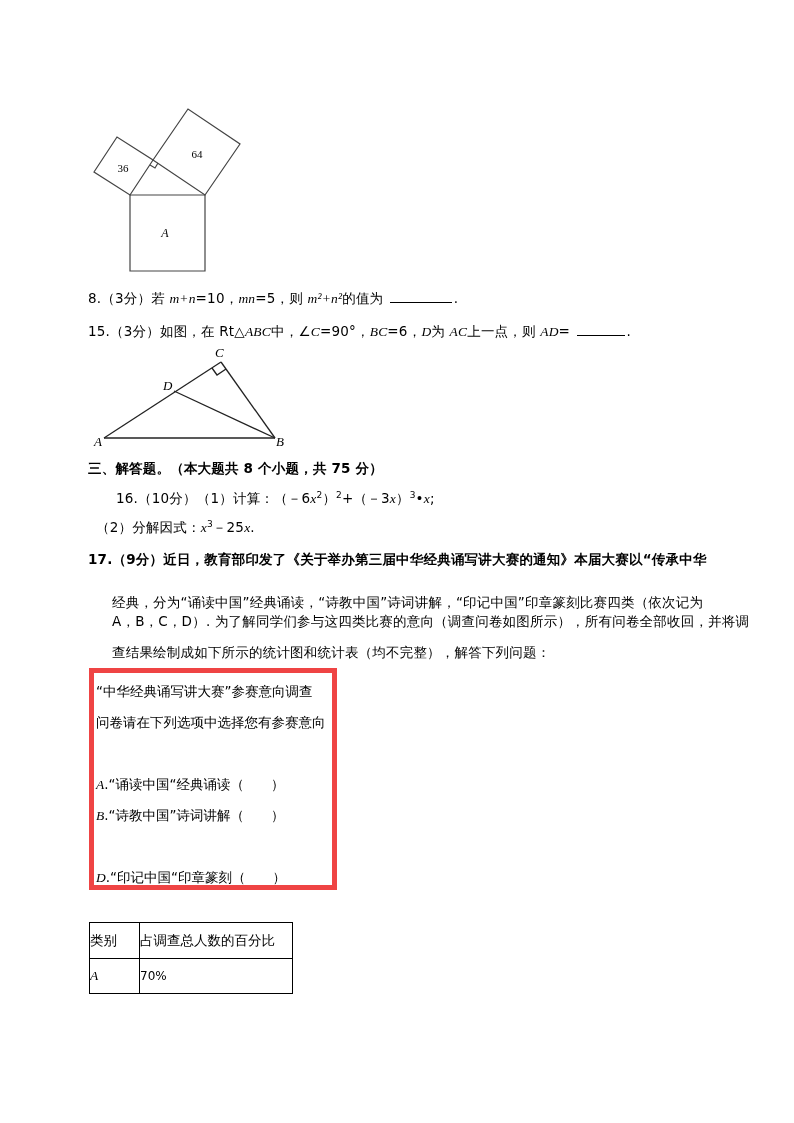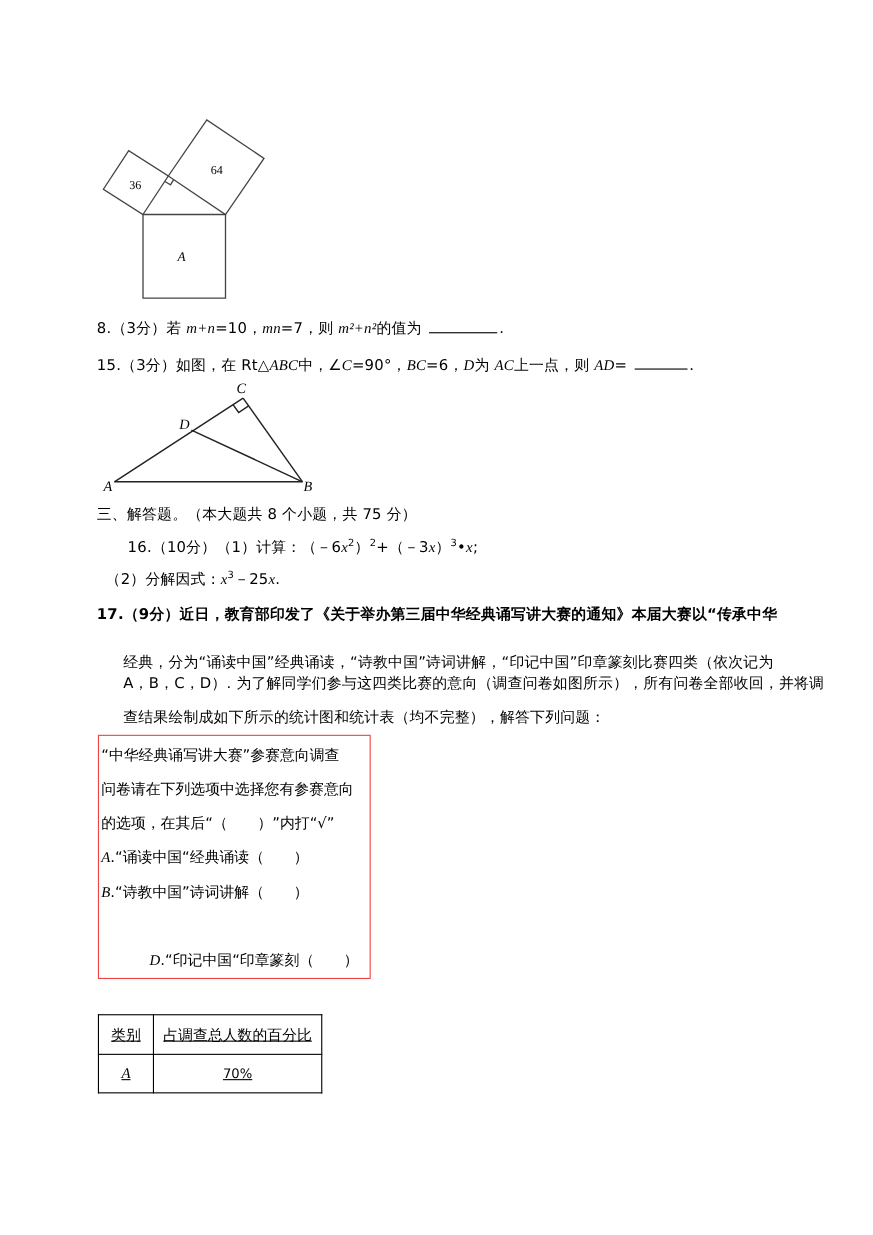--- a/index.html
+++ b/index.html
@@ -2,44 +2,44 @@
 <html><head>
 <meta charset="utf-8">
 <style>
   html, body { margin:0; padding:0; background:#ffffff; }
   body { width:794px; height:1123px; position:relative; overflow:hidden;
          font-family:"DejaVu Sans", "Liberation Sans", sans-serif; color:#000; font-size:13px; }
   .abs { position:absolute; }
   .line { position:absolute; left:88px; white-space:nowrap; font-size:13.5px; line-height:20px; letter-spacing:0.2px; }
   .it { font-family:"Liberation Serif", "DejaVu Serif", serif; font-style:italic; }
   .blank { display:inline-block; border-bottom:1px solid #000; height:14px; vertical-align:baseline; margin:0 2px; }
-  .bold { font-weight:normal; }
+  .bold { font-weight:bold; }
   sup { font-size:9px; line-height:0; }
-  .survey { position:absolute; left:89px; top:668px; width:248px; height:222px; border:1px solid #ef4444; box-sizing:border-box; }
+  .survey { position:absolute; left:89px; top:668px; width:248px; height:222px; border:5px solid #ef4444; box-sizing:border-box; }
   .survey .row { position:absolute; left:2px; white-space:nowrap; font-size:13.5px; line-height:20px; }
   table.stats { position:absolute; left:89px; top:922px; border-collapse:collapse; font-size:13.5px; }
-  table.stats td { border:1px solid #000; text-align:center; padding:0;text-decoration:underline; }
+  table.stats td { border:1px solid #000; text-align:left; padding:0; }
 </style>
 </head>
 <body>
 
 <svg class="abs" style="left:80px;top:100px;" width="180" height="180" viewBox="0 0 180 180">
   <g fill="none" stroke="#444" stroke-width="1.2">
     <polygon points="50,95 125,95 125,171 50,171"></polygon>
     <polygon points="50,95 73,60 37,37 14,72"></polygon>
     <polygon points="73,60 125,95 160,44 108,9"></polygon>
     <polyline points="70,65 75,68 78,63"></polyline>
   </g>
   <text x="43" y="72" font-size="11" font-family="Liberation Serif, serif" text-anchor="middle">36</text>
   <text x="117" y="58" font-size="11" font-family="Liberation Serif, serif" text-anchor="middle">64</text>
   <text x="85" y="137" font-size="12" font-style="italic" font-family="Liberation Serif, serif" text-anchor="middle">A</text>
 </svg>
 
 <div class="line" style="top:288px;">
-  <span>8.</span><span>（3分）</span><span>若 </span><span class="it">m+n</span><span>=10，</span><span class="it">mn</span><span>=7，则 </span><span class="it">m²+n²</span><span>的值为</span>
+  <span>8.</span><span>（3分）</span><span>若 </span><span class="it">m+n</span><span>=10，</span><span class="it">mn</span><span>=5，则 </span><span class="it">m²+n²</span><span>的值为</span>
   <span class="blank" style="width:62px;"></span><span>.</span>
 </div>
 
 <div class="line" style="top:321px;">
   <span>15.</span><span>（3分）</span><span>如图，在 Rt△</span><span class="it">ABC</span><span>中，∠</span><span class="it">C</span><span>=90°，</span><span class="it">BC</span><span>=6，</span><span class="it">D</span><span>为 </span><span class="it">AC</span><span>上一点，则 </span><span class="it">AD</span><span>=</span>
   <span class="blank" style="width:48px;"></span><span>.</span>
 </div>
 
 <svg class="abs" style="left:80px;top:340px;" width="220" height="110" viewBox="0 0 220 110">
   <g fill="none" stroke="#222" stroke-width="1.3">
@@ -65,24 +65,23 @@
 </div>
 
 <div class="line" style="top:549px;font-weight:bold;">17.（9分）近日，教育部印发了《关于举办第三届中华经典诵写讲大赛的通知》本届大赛以“传承中华</div>
 <div class="line" style="top:580px;left:112px;margin-top:12px;">经典，分为“诵读中国”经典诵读，“诗教中国”诗词讲解，“印记中国”印章篆刻比赛四类（依次记为</div>
 <div class="line" style="top:611px;left:112px;">A，B，C，D）. 为了解同学们参与这四类比赛的意向（调查问卷如图所示），所有问卷全部收回，并将调</div>
 <div class="line" style="top:642px;left:112px;">查结果绘制成如下所示的统计图和统计表（均不完整），解答下列问题：</div>
 
 <div class="survey">
   <div class="row" style="top:8px;">“中华经典诵写讲大赛”参赛意向调查</div>
   <div class="row" style="top:39px;">问卷请在下列选项中选择您有参赛意向</div>
-  <div class="row" style="top:70px;">的选项，在其后“（　　）”内打“√”</div>
   <div class="row" style="top:101px;"><span class="it">A</span><span>.“诵读中国“经典诵读（　　）</span></div>
   <div class="row" style="top:132px;"><span class="it">B</span><span>.“诗教中国”诗词讲解（　　）</span></div>
-  <div class="row" style="top:194px;margin-left:44px;"><span class="it">D</span><span>.“印记中国“印章篆刻（　　）</span></div>
+  <div class="row" style="top:194px;"><span class="it">D</span><span>.“印记中国“印章篆刻（　　）</span></div>
 </div>
 
 <table class="stats">
   <tbody>
       <tr>
     <td style="width:49px;height:35px;">类别</td>
     <td style="width:152px;height:35px;">占调查总人数的百分比</td>
   </tr>
   <tr>
     <td style="height:34px;" class="it">A</td>

